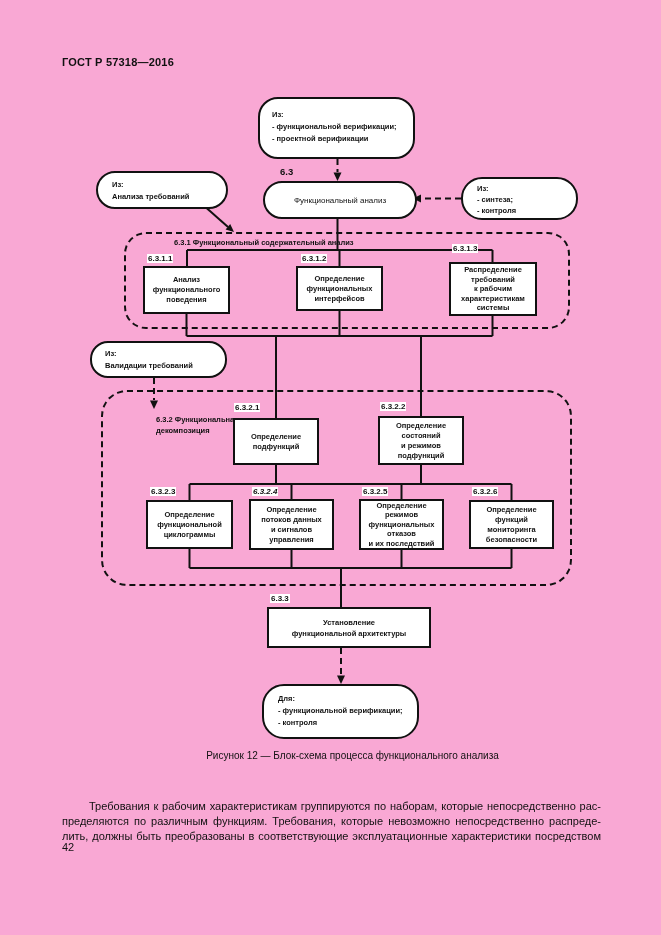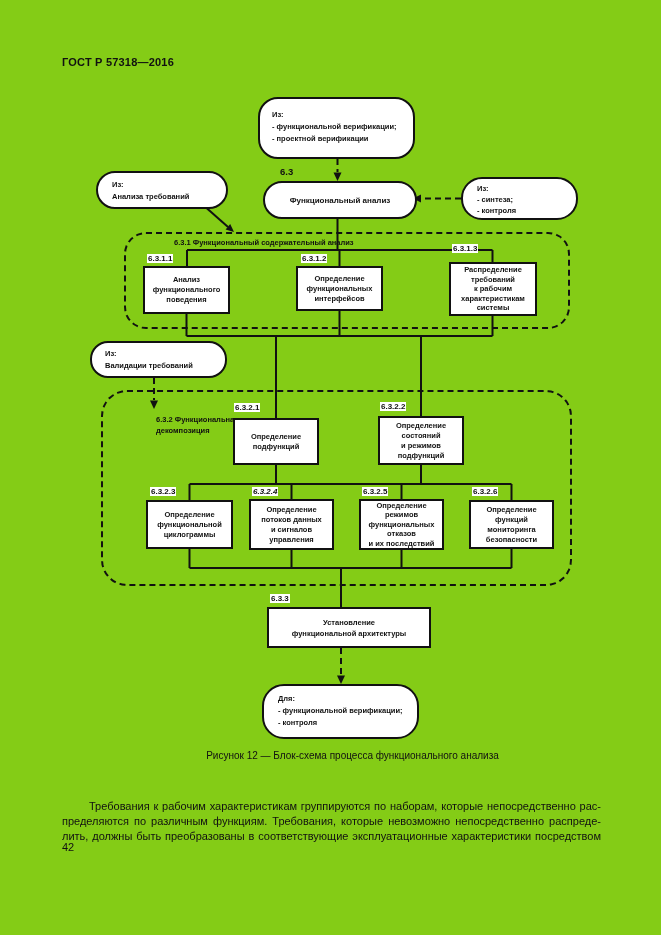--- a/index.html
+++ b/index.html
@@ -1,30 +1,30 @@
 <!DOCTYPE html>
 <html><head>
 <meta charset="utf-8">
 <style>
   html,body{margin:0;padding:0;background:#ffffff;}
   .page{
-    position:relative;width:661px;height:935px;background:#84cc16;
+    position:relative;width:661px;height:935px;background:#f9a8d4;
     font-family:"Liberation Sans", sans-serif;color:#111;overflow:hidden;
   }
   .hdr{position:absolute;left:62px;top:56px;font-size:11px;font-weight:bold;letter-spacing:.2px;}
   .diagram{position:absolute;left:0;top:0;width:661px;height:760px;}
   svg.wires{position:absolute;left:0;top:0;z-index:2;}
   .oval{
     position:absolute;box-sizing:border-box;border:2px solid #111;background:#fff;
     font-size:7.5px;font-weight:bold;line-height:12px;white-space:pre-line;z-index:3;
   }
   .stadium{
     position:absolute;box-sizing:border-box;border:2px solid #111;background:#fff;
     display:flex;align-items:center;justify-content:center;text-align:center;
-    font-size:8px;font-weight:bold;z-index:3;
+    font-size:8px;font-weight:normal;z-index:3;
   }
   .cdash{position:absolute;box-sizing:border-box;border:2px dashed #111;z-index:1;}
   .clabel{position:absolute;font-size:7.5px;font-weight:bold;line-height:11px;white-space:pre-line;padding-left:40px;}
   .box{
     position:absolute;box-sizing:border-box;border:2px solid #111;background:#fff;
     display:flex;align-items:center;justify-content:center;text-align:center;
     font-size:7.5px;font-weight:bold;line-height:10px;white-space:pre-line;z-index:3;
   }
   .box.tight{line-height:9.5px;}
   .numlabel{position:absolute;font-size:8px;font-weight:bold;z-index:3;background:#fff;padding:0 1px;}

